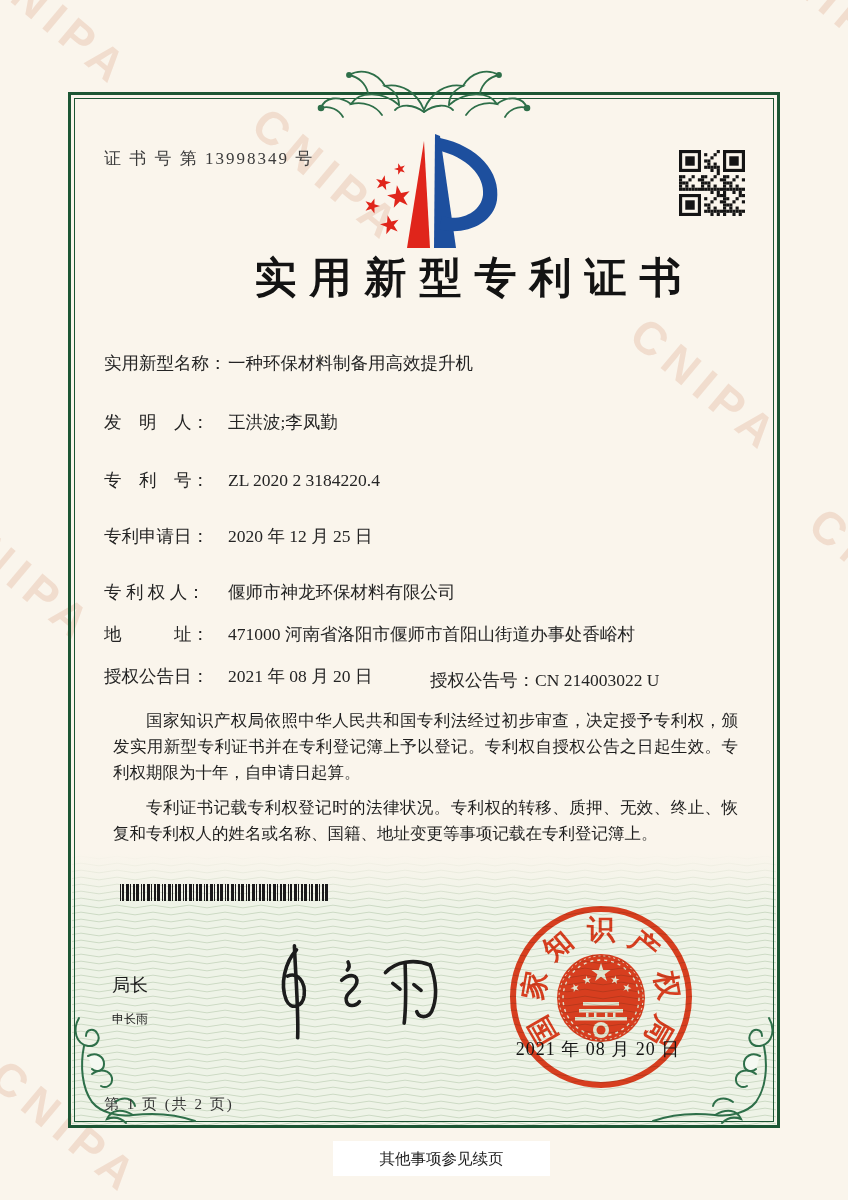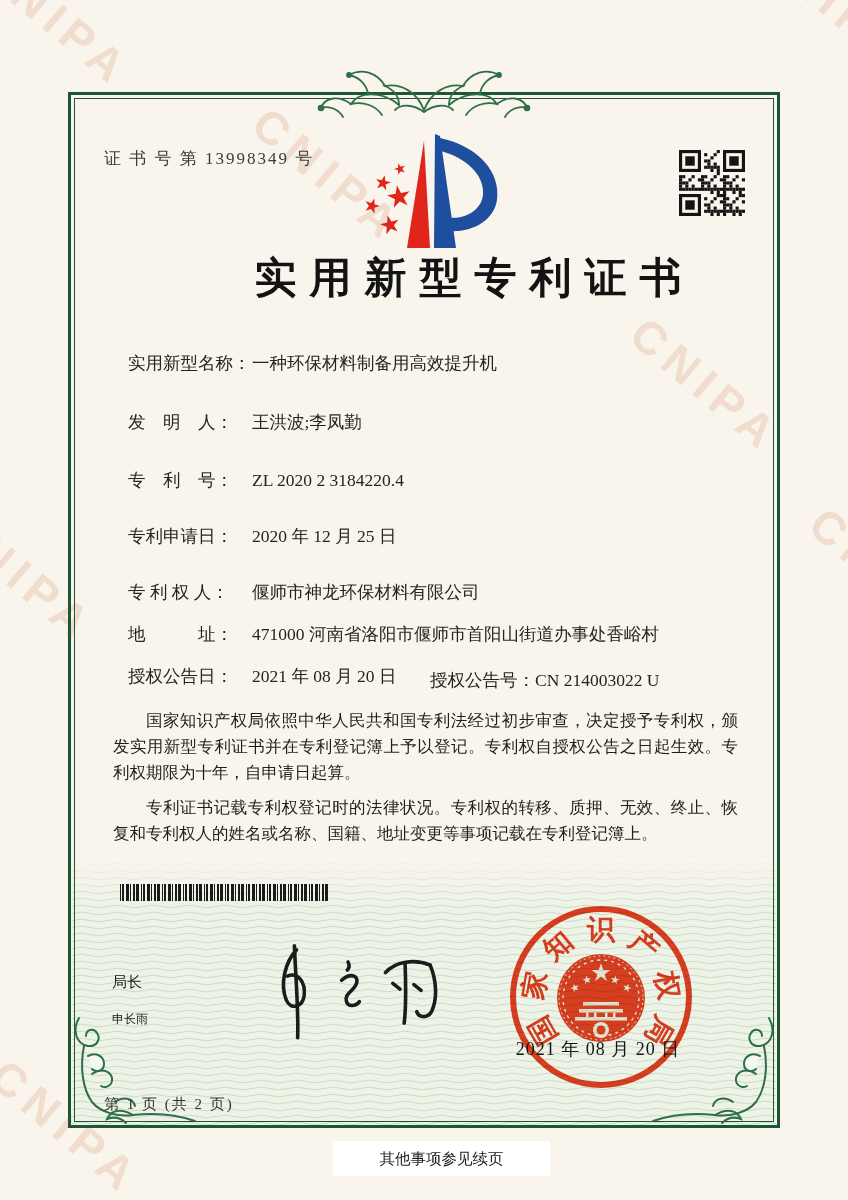--- a/index.html
+++ b/index.html
@@ -31,28 +31,28 @@
   .corner{position:absolute; z-index:4;}
   .corner.left{left:71px; top:1016px;}
   .corner.right{right:71px; top:1016px; transform:scaleX(-1);}
   
   .cert-no{position:absolute; left:104px; top:147px; font-size:17px; letter-spacing:2px; color:#3b3b3b; z-index:5;}
   .logo{position:absolute; left:343px; top:128px; z-index:5;}
   .qr{position:absolute; left:679px; top:150px; z-index:5;}
   .title{position:absolute; left:0; top:250px; width:100%; text-align:center;
     font-size:42px; font-weight:bold; letter-spacing:13px; text-indent:13px; color:#131313; z-index:5;margin-left:44px;}
   .frow{position:absolute; left:104px; width:648px; font-size:17.5px; white-space:nowrap; z-index:5; color:#242424;}
-  .frow .lbl{display:inline-block; width:124px; color:#242424;margin-left:24px;}
+  .frow .lbl{display:inline-block; width:124px; color:#242424;}
   .frow .pair2{position:absolute; left:326px; top:4px; white-space:nowrap;}
   .r1{top:351px}.r2{top:410px}.r3{top:468px}.r4{top:524px}.r5{top:580px}.r6{top:622px}.r7{top:664px}
   .body-text{position:absolute; left:104px; top:699px; width:643px; font-size:16.5px;
     line-height:26px; text-align:justify; color:#1e1e1e; z-index:5;}
   .body-text p{margin:9px; text-indent:2em;}
   .barcode{position:absolute; left:120px; top:884px; z-index:5;}
-  .director-title{position:absolute; left:112px; top:973px; font-size:15px; color:#1a1a1a; z-index:5;}
+  .director-title{position:absolute; left:112px; top:973px; font-size:18px; color:#1a1a1a; z-index:5;}
   .director-name{position:absolute; left:112px; top:1011px; font-size:12px; color:#1a1a1a; z-index:5;}
   .signature{position:absolute; left:246px; top:940px; z-index:5; transform:rotate(-2deg);}
   .seal{position:absolute; left:506px; top:902px; z-index:5; mix-blend-mode:multiply;}
   .seal-date{position:absolute; left:498px; top:1037px; width:200px; text-align:center;
     font-size:18px; letter-spacing:1px; color:#151515; z-index:6; white-space:nowrap;}
   .page-indicator{position:absolute; left:104px; top:1095px; width:643px; 
     font-size:15px; letter-spacing:2px; color:#333; z-index:5;}
   .footer-note{position:absolute; left:333px; top:1141px; width:217px; height:35px;
     background:#ffffff; text-align:center; line-height:35px; font-size:15.5px; color:#1c1c1c; z-index:5;}
 </style>

